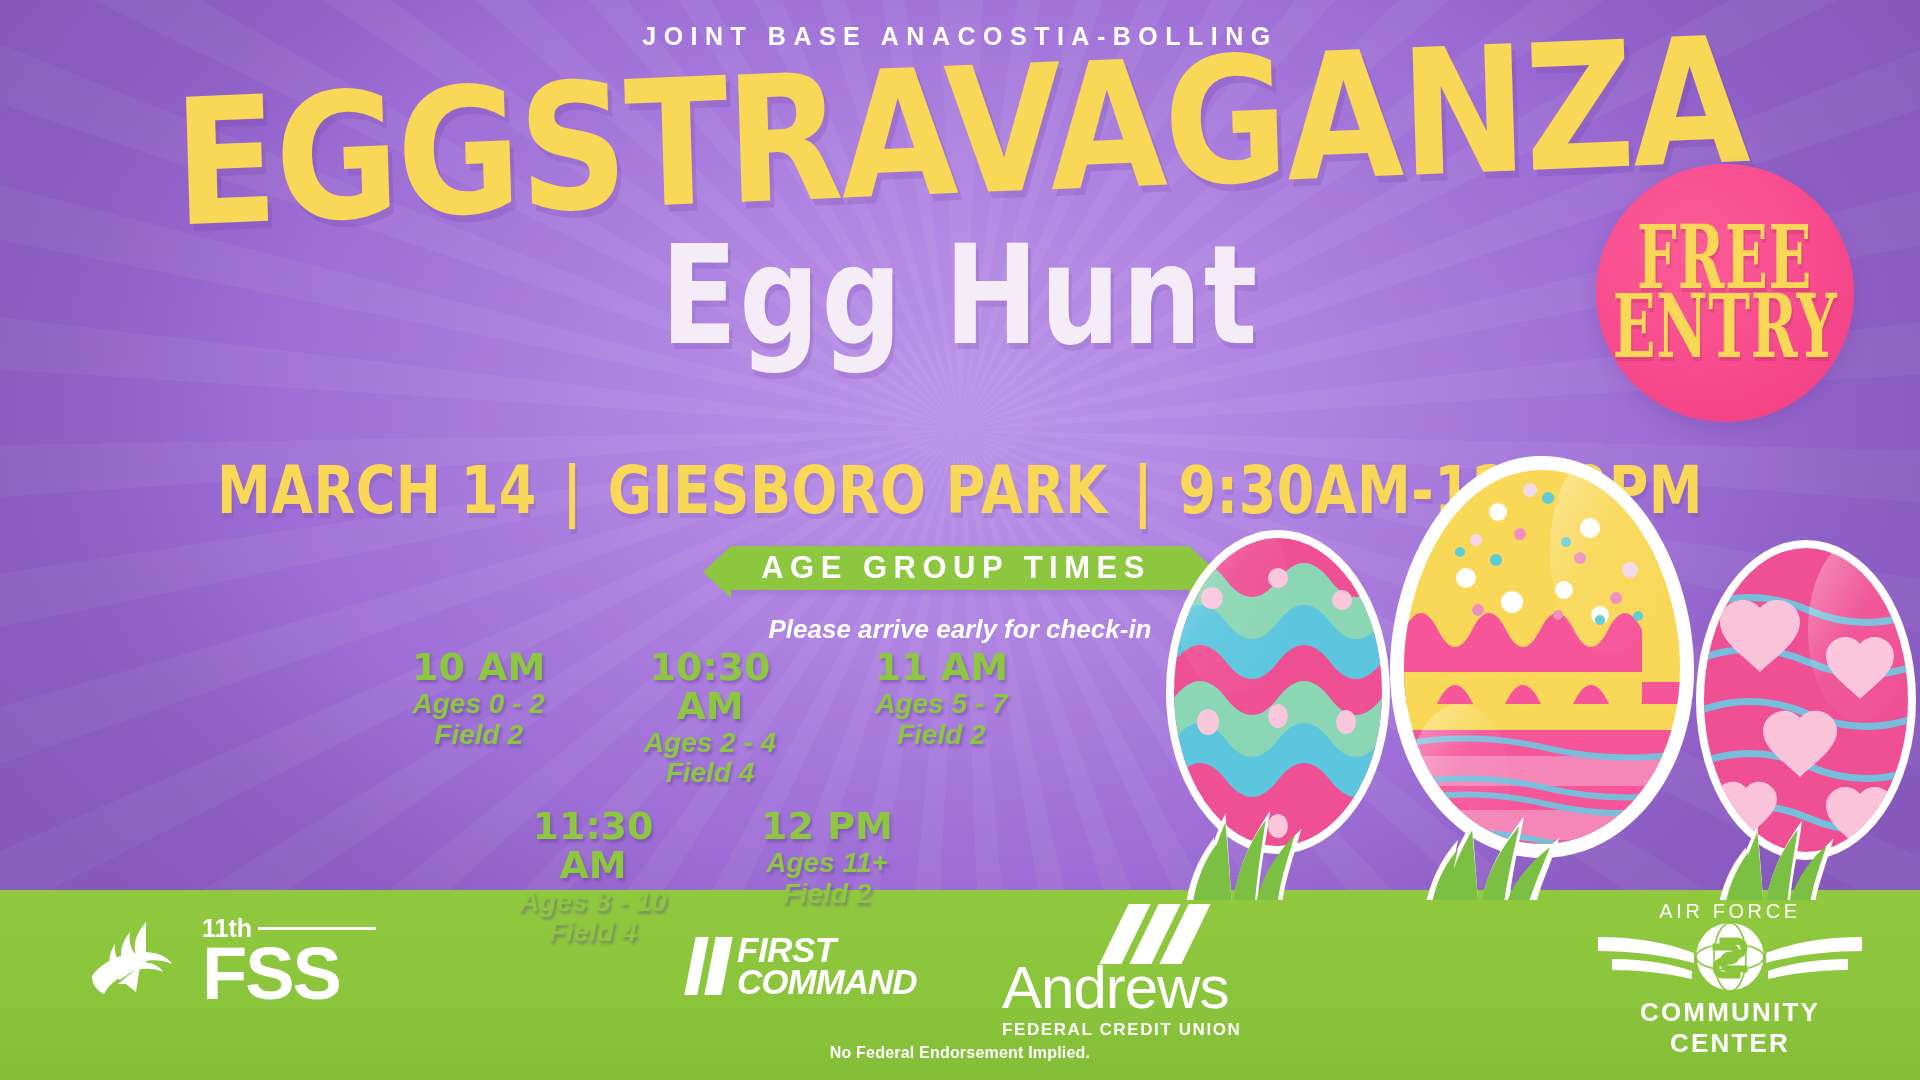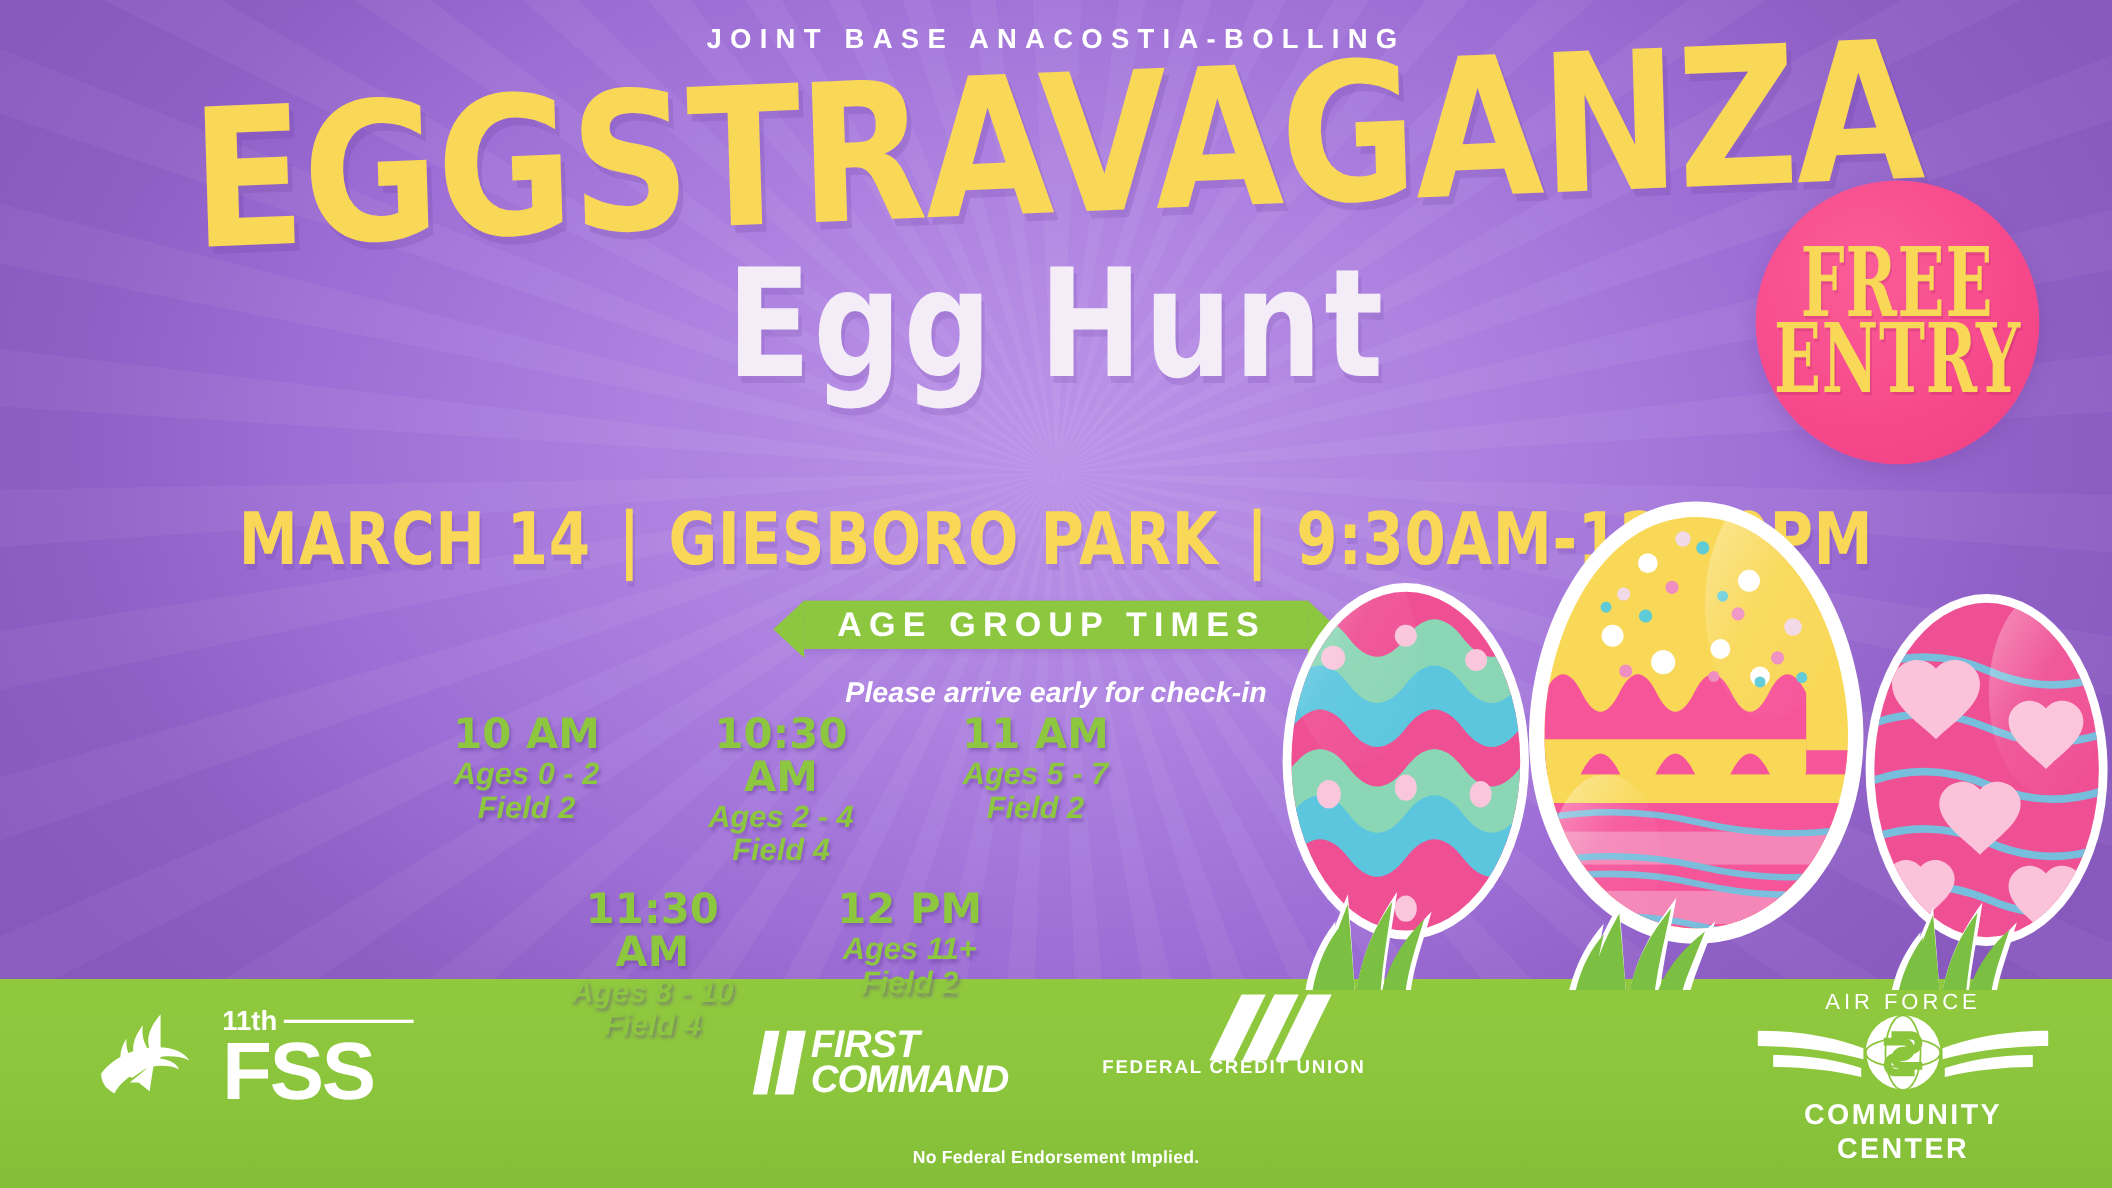--- a/index.html
+++ b/index.html
@@ -488,20 +488,21 @@
         <div class="l2">COMMAND</div>
       </div>
     </div>
 
     <div class="andrews">
       <div class="slashes">
           <i></i>
           <i></i>
           <i></i>
         </div>
+      <div class="nm">Andrews</div>
       <div class="sub">FEDERAL CREDIT UNION</div>
     </div>
 
     <div class="afcc">
       <div class="t1">AIR FORCE</div>
       <svg class="wings" viewBox="0 0 280 74">
         <path d="M8 18 C46 18 78 24 104 34 L104 44 C74 36 40 32 8 32 Z" fill="#fff"></path>
         <path d="M22 40 C56 40 82 45 102 52 L102 60 C76 54 48 51 22 51 Z" fill="#fff"></path>
         <path d="M272 18 C234 18 202 24 176 34 L176 44 C206 36 240 32 272 32 Z" fill="#fff"></path>
         <path d="M258 40 C224 40 198 45 178 52 L178 60 C204 54 232 51 258 51 Z" fill="#fff"></path>

